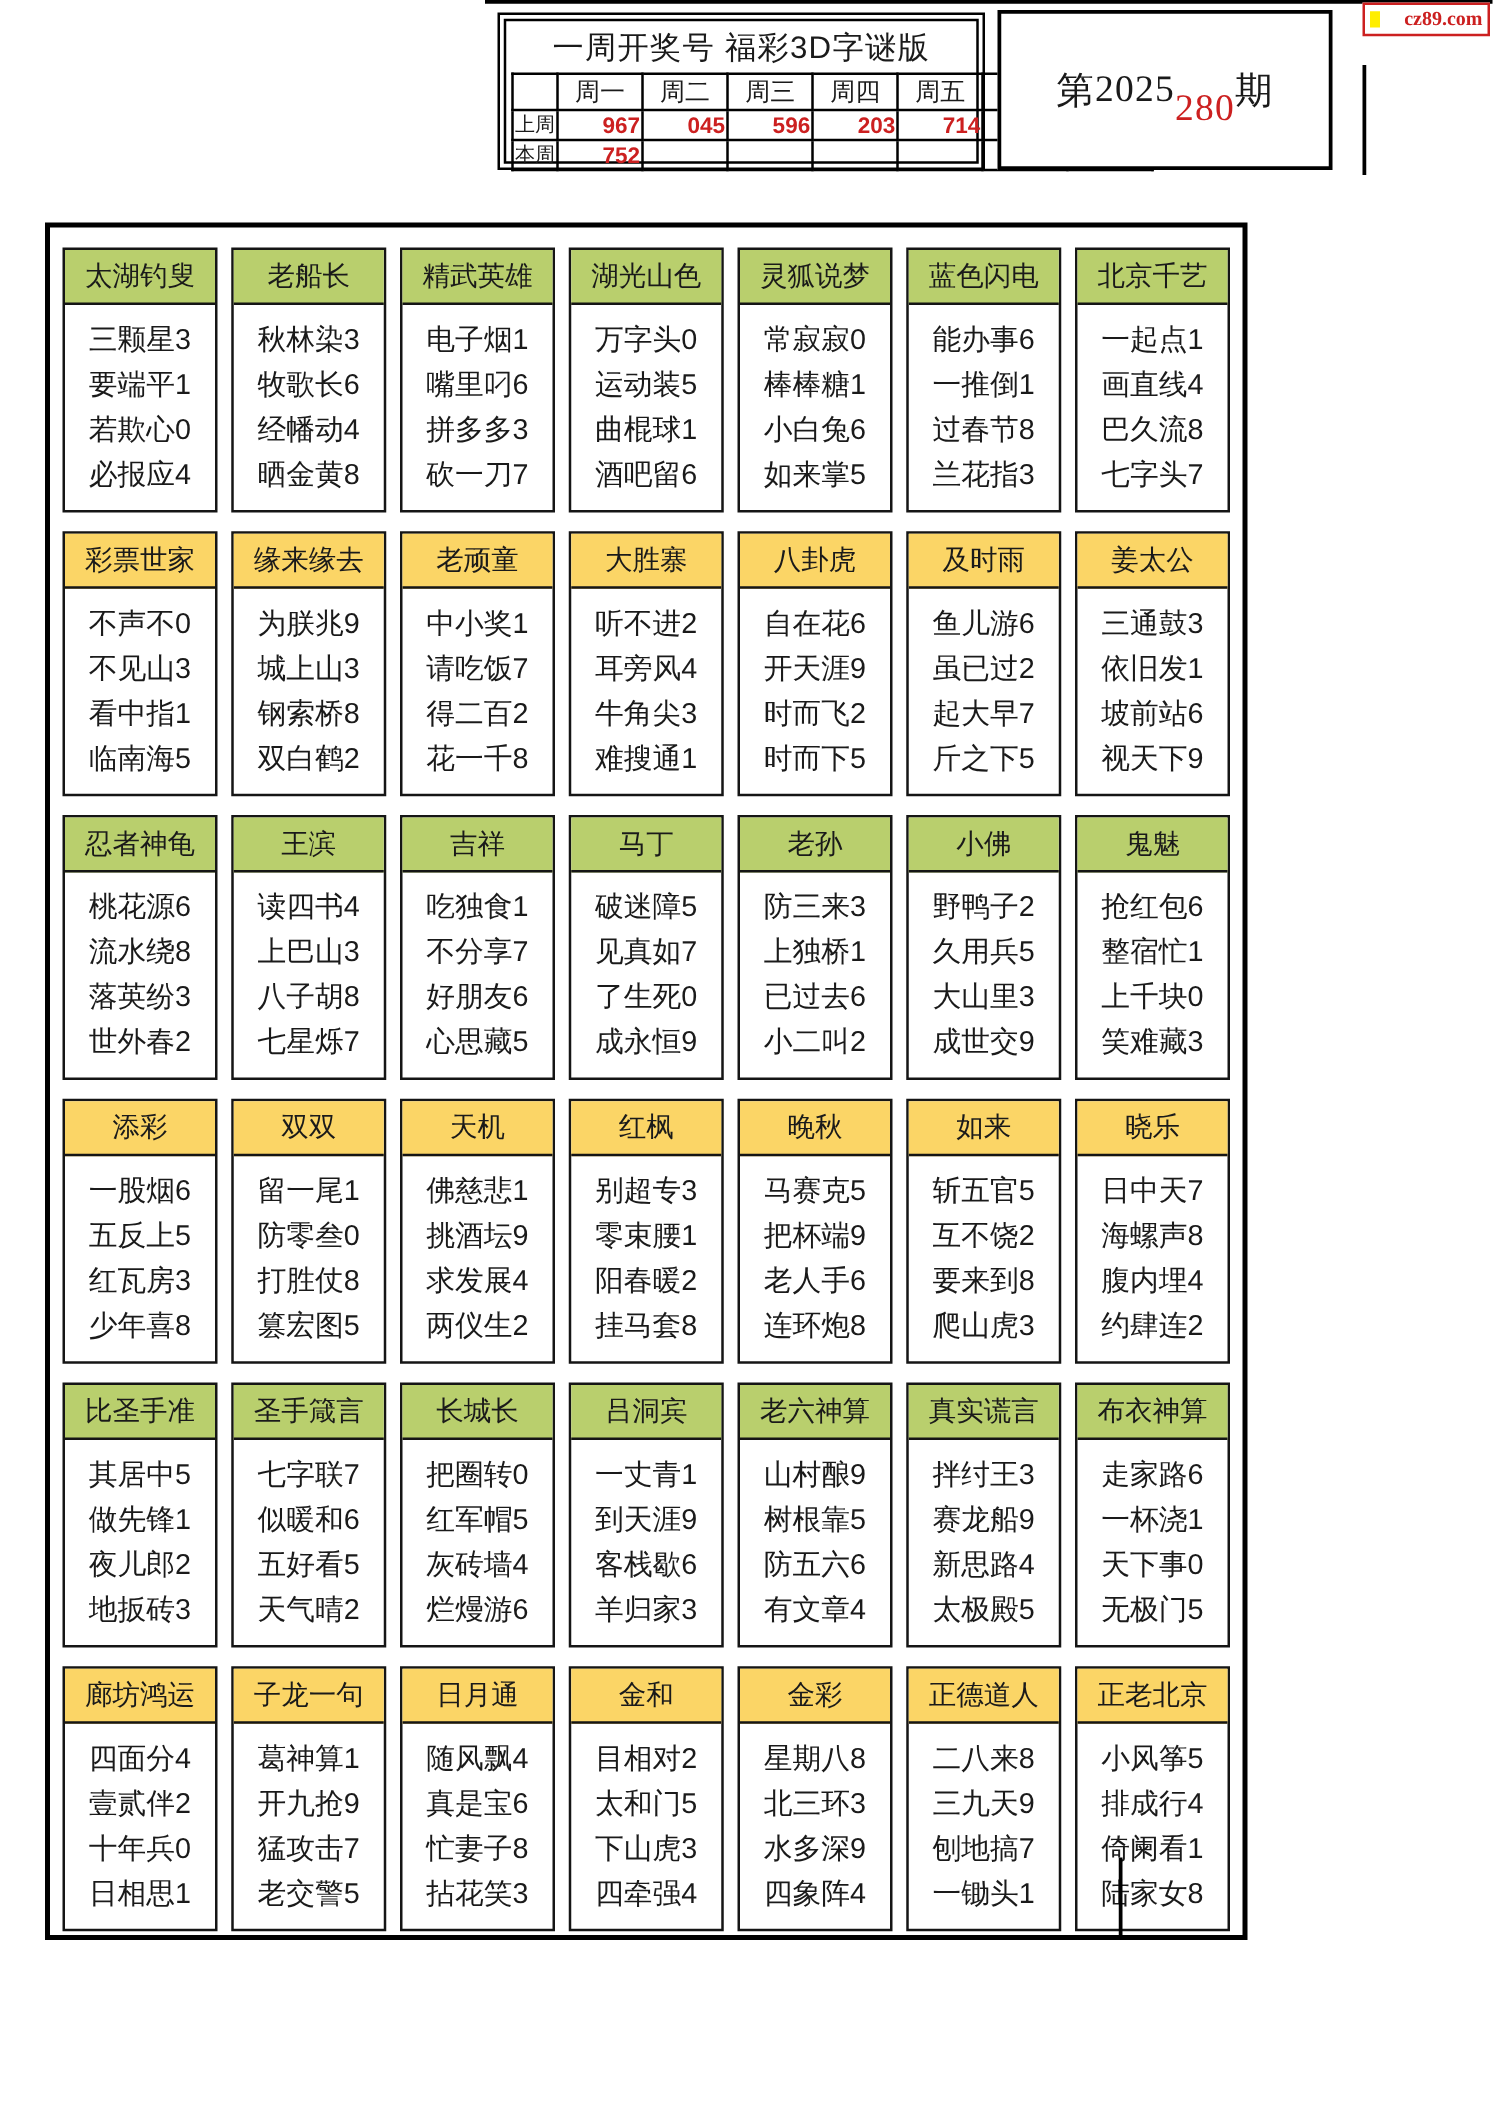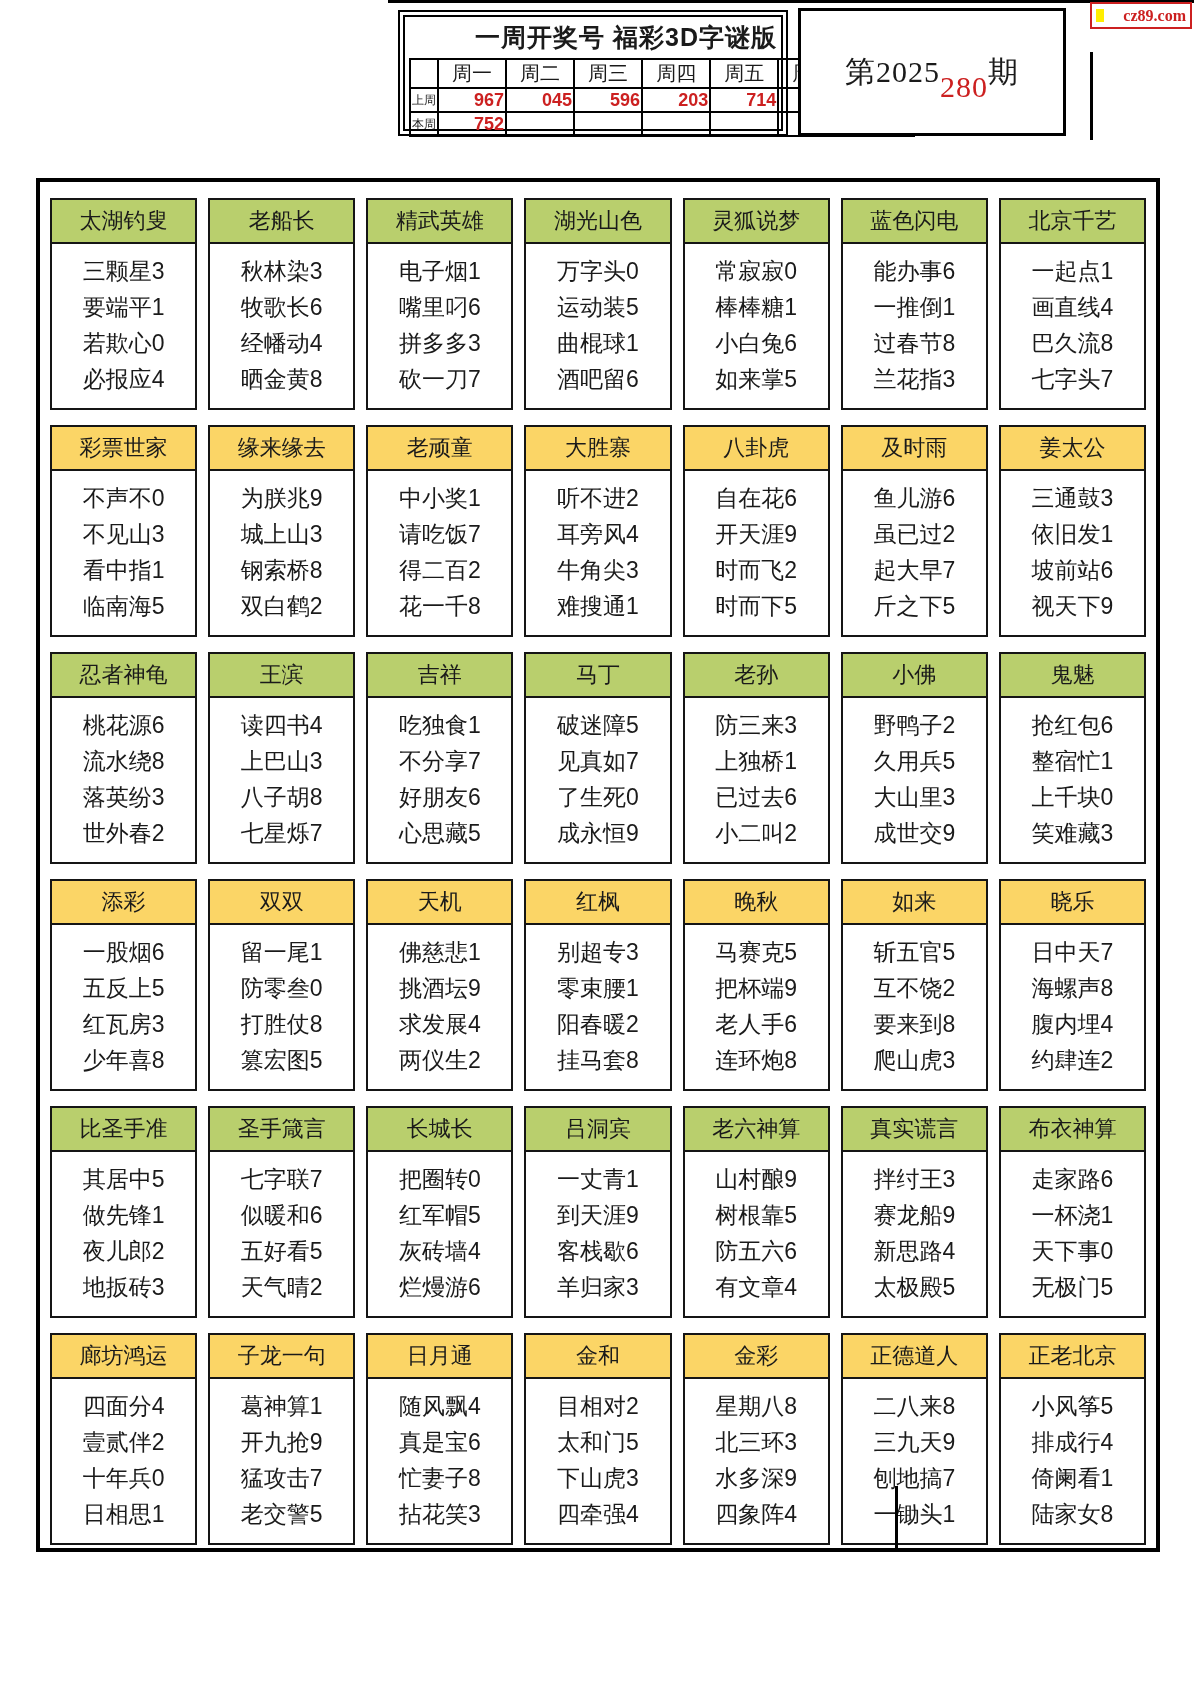--- a/index.html
+++ b/index.html
@@ -21,29 +21,29 @@
   .top-strip{position:absolute;top:0;left:0;width:1194px;height:172px;}
   .top-rule{position:absolute;left:388px;top:0;right:0;height:3px;background:#000;}
   .v-line{position:absolute;left:1090px;top:52px;width:3px;height:88px;background:#000;}
 
   .week-box{
     position:absolute;left:398px;top:10px;width:390px;height:126px;
     border:2px solid #000;padding:3px;background:#fff;
   }
   .week-inner{border:2px solid #000;height:100%;padding:2px 4px 0;}
   .week-title{
-    text-align:right;font-size:25px;font-weight:bold;
+    text-align:center;font-size:25px;font-weight:normal;
     letter-spacing:1px;padding:2px 0 4px;white-space:nowrap;
   }
   table.week{border-collapse:collapse;width:100%;}
   table.week td{
     border:2px solid #000;text-align:center;
     height:24px;padding:0 1px;font-size:20px;white-space:nowrap;
   }
-  table.week td.lbl{font-size:12px;width:44px;}
+  table.week td.lbl{font-size:16px;width:44px;}
   table.week td.num{color:var(--red);font-weight:bold;font-size:18px;padding-left:35px;}
 
   .issue-box{
     position:absolute;left:798px;top:8px;width:268px;height:128px;
     border:3px solid #000;background:#fff;
     display:flex;align-items:center;justify-content:center;
     font-size:30px;letter-spacing:1px;font-family:"Liberation Serif","DejaVu Serif",serif;
   }
   .issue-box .red{color:var(--red);margin-top:29px;}
 
@@ -51,21 +51,21 @@
     position:absolute;right:2px;top:2px;width:102px;height:27px;
     border:2px solid var(--red);background:#fff;
     display:flex;align-items:center;gap:19px;padding:0 4px;
     color:var(--red);font-weight:bold;font-size:16px;
     font-family:"Liberation Serif","DejaVu Serif",serif;
   }
   .logo-sq{width:13px;height:13px;background:#ffee00;display:inline-block;}
 
   
   .grid-box{
-    position:absolute;left:36px;top:178px;width:1124px;height:1374px;
+    position:absolute;left:36px;top:178px;width:962px;height:1374px;
     border:4px solid #000;background:#fff;
     padding:16px 10px;
     display:grid;
     grid-template-columns:repeat(7,1fr);
     column-gap:11px;row-gap:15px;
     align-content:start;
   }
   .card{
     border:2px solid #151515;background:#fff;
     display:flex;flex-direction:column;

